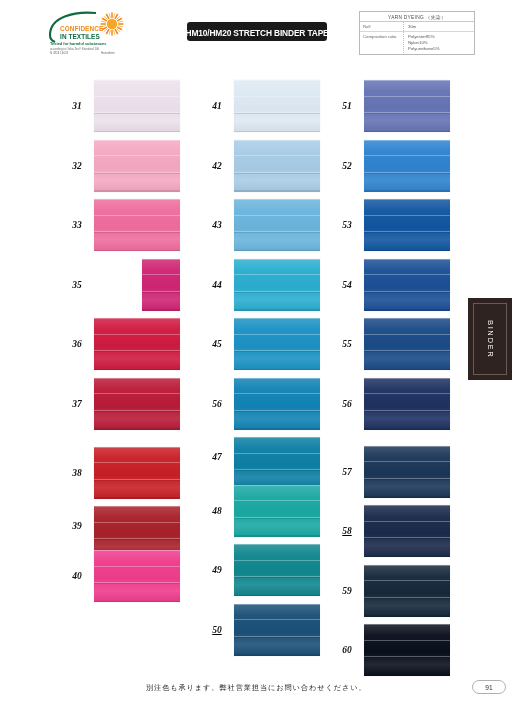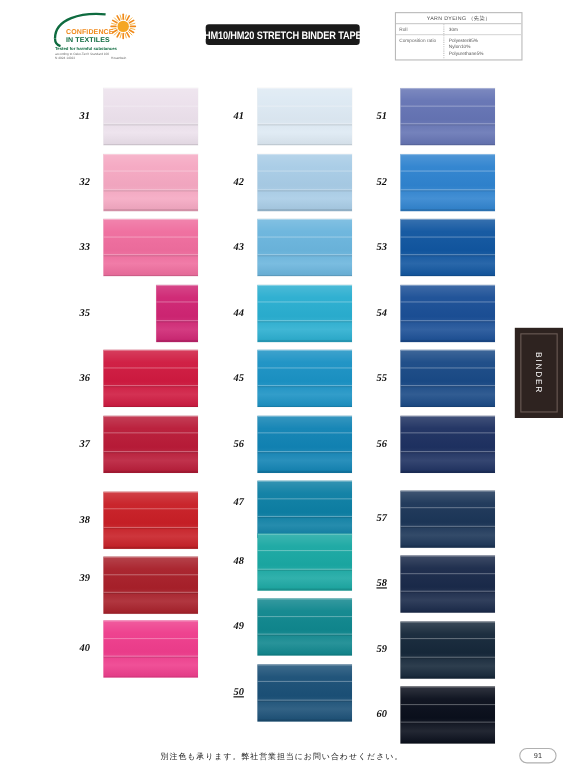--- a/index.html
+++ b/index.html
@@ -401,21 +401,21 @@
           <div class="swatch-tape" title="38 #c81f26" style="height: 52px; background: rgb(200, 31, 38);">
             <div class="band-line" style="top: 15.6px;"></div>
             <div class="band-line" style="top: 32.24px;"></div>
             <div class="band-line dark" style="top: 33.24px;"></div>
             <div class="edge-top"></div>
             <div class="edge-bot"></div>
             <div class="sheen"></div>
           </div>
         </div>
       </div>
-      <div class="swatch-row" style="height: 40px; margin-bottom: 18px;">
+      <div class="swatch-row" style="height: 40px; margin-bottom: 4px;">
         <div class="swatch-number">39</div>
         <div class="swatch-tape-wrap">
           <div class="swatch-tape" title="39 #a8202a" style="height: 52px; background: rgb(168, 32, 42);">
             <div class="band-line" style="top: 15.6px;"></div>
             <div class="band-line" style="top: 32.24px;"></div>
             <div class="band-line dark" style="top: 33.24px;"></div>
             <div class="edge-top"></div>
             <div class="edge-bot"></div>
             <div class="sheen"></div>
           </div>

